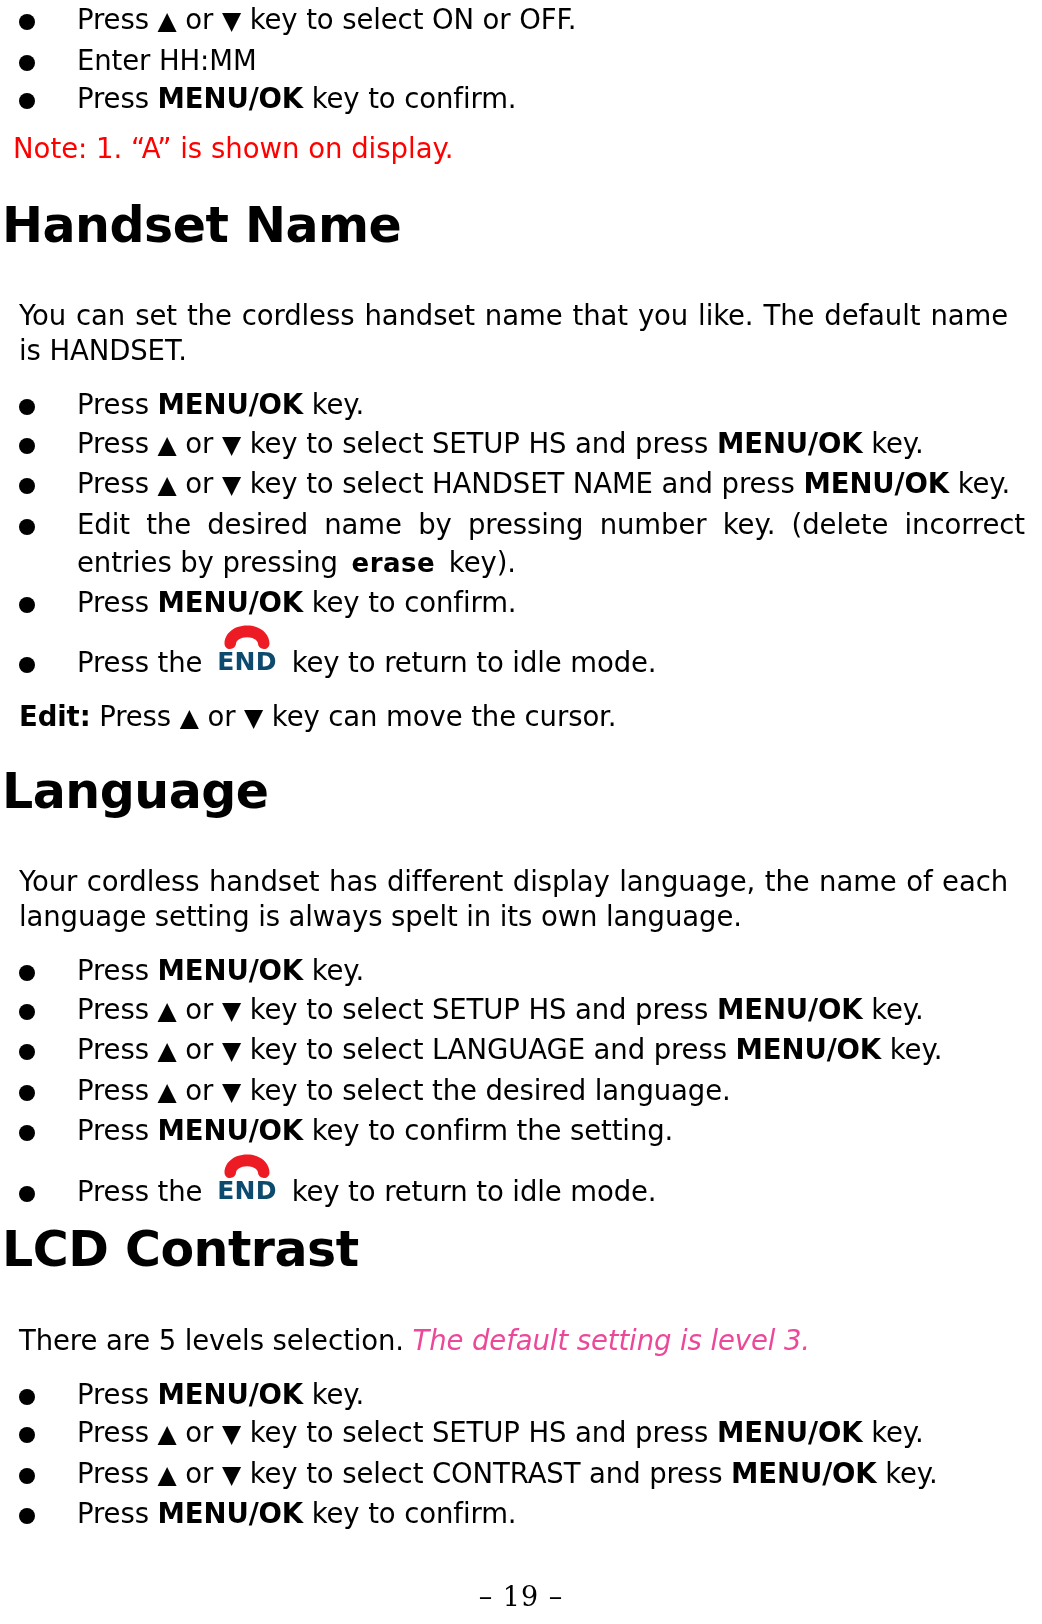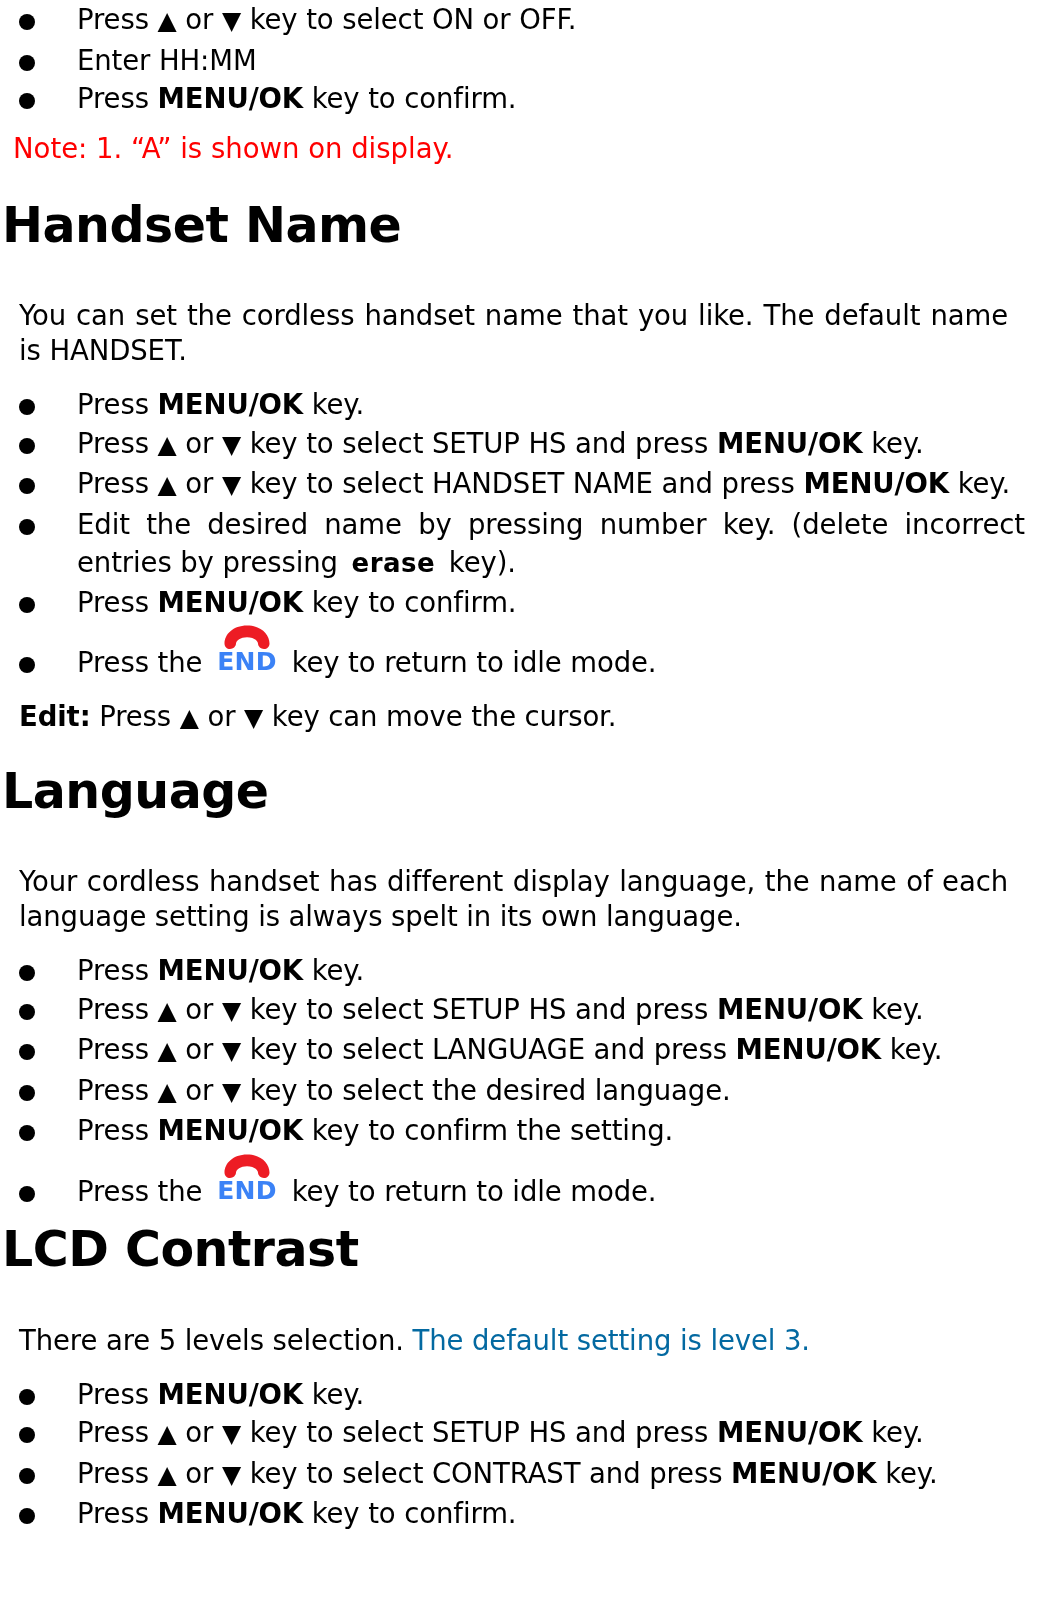--- a/index.html
+++ b/index.html
@@ -105,31 +105,31 @@
     top: -26px;
     width: 48px;
     height: 26px;
   }
   .end-key .end-label {
     position: absolute;
     left: 0;
     top: -1px;
     width: 100%;
     text-align: center;
-    color: #3b82f6;
+    color: #0c4a6e;
     font-weight: bold;
     font-size: 25px;
     line-height: 26px;
     letter-spacing: 0.3px;
   }
 
   .arrow { font-family: "DejaVu Sans", sans-serif; font-size: 25px; }
 
   
-  .red { color: #0369a1; }
+  .red { color: #ec4899; font-style: italic; }
 
   
   .gap-sm  { height: 14px; }
   .gap-md  { height: 22px; }
   .gap-lg  { height: 30px; }
 
   
   .footer {
     position: absolute;
     left: 0;
@@ -264,14 +264,15 @@
     <div class="bullet-item">
       <span>Press </span><span class="arrow">▲</span><span> or </span><span class="arrow">▼</span><span> key to select CONTRAST and press </span><span class="b">MENU/OK</span><span> key.</span>
     </div>
 
 
     <div class="bullet-item">
       <span>Press </span><span class="b">MENU/OK</span><span> key to confirm.</span>
     </div>
   </div>
 
+  <div class="footer">– 19 –</div>
 
 </div>
 
 </body></html>

